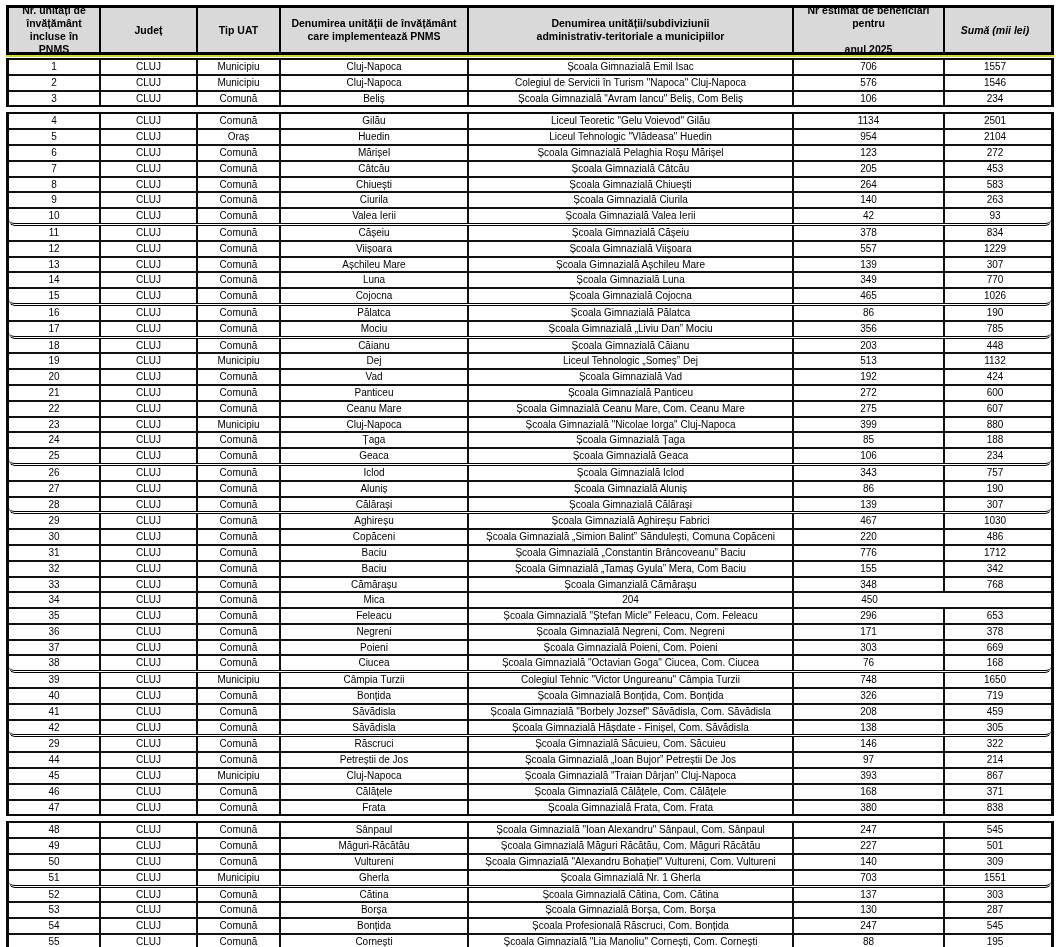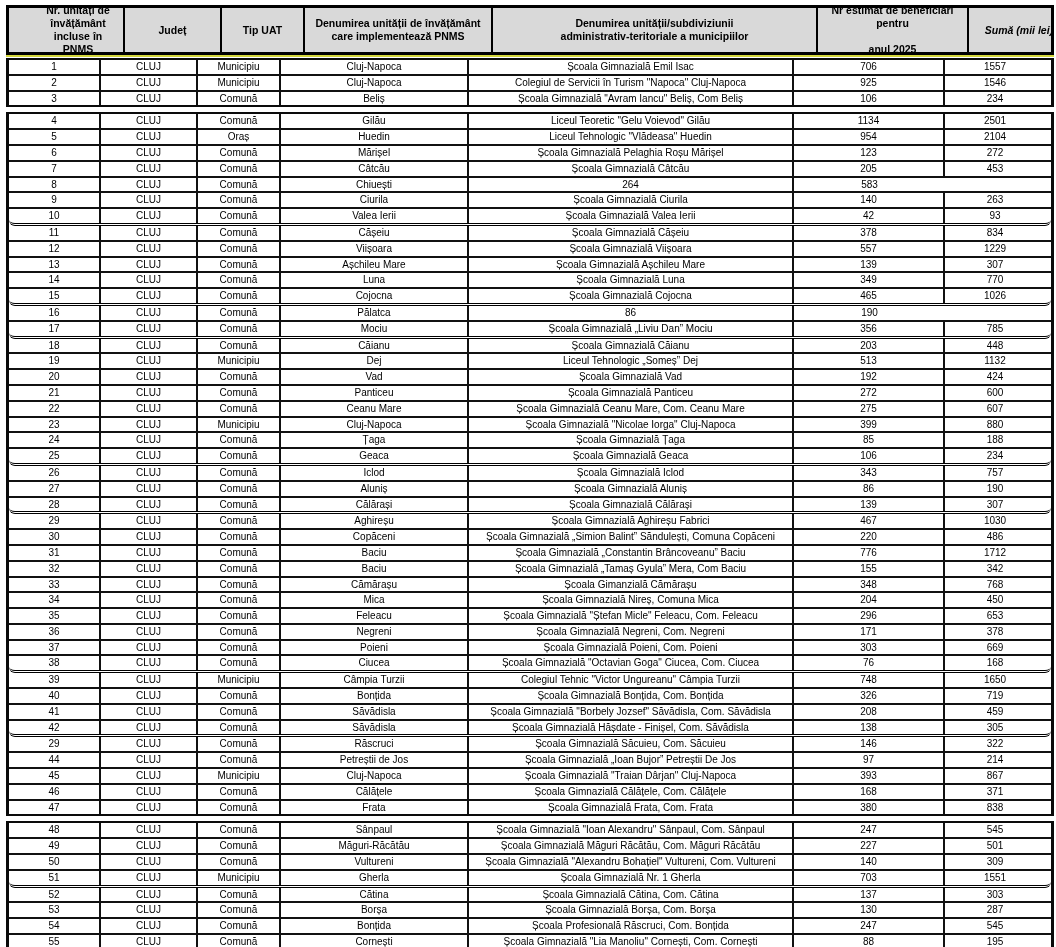--- a/index.html
+++ b/index.html
@@ -20,21 +20,20 @@
     margin: 5px 0 0 6px;
   }
   .grid-row {
     display: grid;
     grid-template-columns: 92px 97px 83px 188px 325px 151px 100px;
   }
   
   .thead {
     border: 3px solid #000;
     background: #d9d9d9;
-    padding-left: 24px;
   }
   .thead .hcell {
     display: flex;
     align-items: center;
     justify-content: center;
     text-align: center;
     font-weight: bold;
     font-size: 10.5px;
     line-height: 13px;
     white-space: pre-line;
@@ -106,21 +105,21 @@
             <div class="tcell">Școala Gimnazială Emil Isac</div>
             <div class="tcell">706</div>
             <div class="tcell">1557</div>
           </div>
           <div class="trow grid-row">
             <div class="tcell">2</div>
             <div class="tcell">CLUJ</div>
             <div class="tcell">Municipiu</div>
             <div class="tcell">Cluj-Napoca</div>
             <div class="tcell">Colegiul de Servicii în Turism "Napoca" Cluj-Napoca</div>
-            <div class="tcell">925</div>
+            <div class="tcell">576</div>
             <div class="tcell">1546</div>
           </div>
           <div class="trow grid-row">
             <div class="tcell">3</div>
             <div class="tcell">CLUJ</div>
             <div class="tcell">Comună</div>
             <div class="tcell">Beliș</div>
             <div class="tcell">Școala Gimnazială "Avram Iancu" Beliș, Com Beliș</div>
             <div class="tcell">106</div>
             <div class="tcell">234</div>
@@ -162,20 +161,21 @@
             <div class="tcell">Câtcău</div>
             <div class="tcell">Școala Gimnazială Câtcău</div>
             <div class="tcell">205</div>
             <div class="tcell">453</div>
           </div>
           <div class="trow grid-row">
             <div class="tcell">8</div>
             <div class="tcell">CLUJ</div>
             <div class="tcell">Comună</div>
             <div class="tcell">Chiuești</div>
+            <div class="tcell">Școala Gimnazială Chiuești</div>
             <div class="tcell">264</div>
             <div class="tcell">583</div>
           </div>
           <div class="trow grid-row">
             <div class="tcell">9</div>
             <div class="tcell">CLUJ</div>
             <div class="tcell">Comună</div>
             <div class="tcell">Ciurila</div>
             <div class="tcell">Școala Gimnazială Ciurila</div>
             <div class="tcell">140</div>
@@ -233,20 +233,21 @@
             <div class="tcell">Cojocna</div>
             <div class="tcell">Școala Gimnazială Cojocna</div>
             <div class="tcell">465</div>
             <div class="tcell">1026</div>
           </div>
           <div class="trow grid-row">
             <div class="tcell">16</div>
             <div class="tcell">CLUJ</div>
             <div class="tcell">Comună</div>
             <div class="tcell">Pălatca</div>
+            <div class="tcell">Școala Gimnazială Pălatca</div>
             <div class="tcell">86</div>
             <div class="tcell">190</div>
           </div>
           <div class="trow grid-row sep-double">
             <div class="tcell">17</div>
             <div class="tcell">CLUJ</div>
             <div class="tcell">Comună</div>
             <div class="tcell">Mociu</div>
             <div class="tcell">Școala Gimnazială „Liviu Dan” Mociu</div>
             <div class="tcell">356</div>
@@ -394,21 +395,20 @@
             <div class="tcell">Cămărașu</div>
             <div class="tcell">Școala Gimanzială Cămărașu</div>
             <div class="tcell">348</div>
             <div class="tcell">768</div>
           </div>
           <div class="trow grid-row">
             <div class="tcell">34</div>
             <div class="tcell">CLUJ</div>
             <div class="tcell">Comună</div>
             <div class="tcell">Mica</div>
-            <div class="tcell">Școala Gimnazială Nireș, Comuna Mica</div>
             <div class="tcell">204</div>
             <div class="tcell">450</div>
           </div>
           <div class="trow grid-row">
             <div class="tcell">35</div>
             <div class="tcell">CLUJ</div>
             <div class="tcell">Comună</div>
             <div class="tcell">Feleacu</div>
             <div class="tcell">Școala Gimnazială "Ștefan Micle" Feleacu, Com. Feleacu</div>
             <div class="tcell">296</div>

